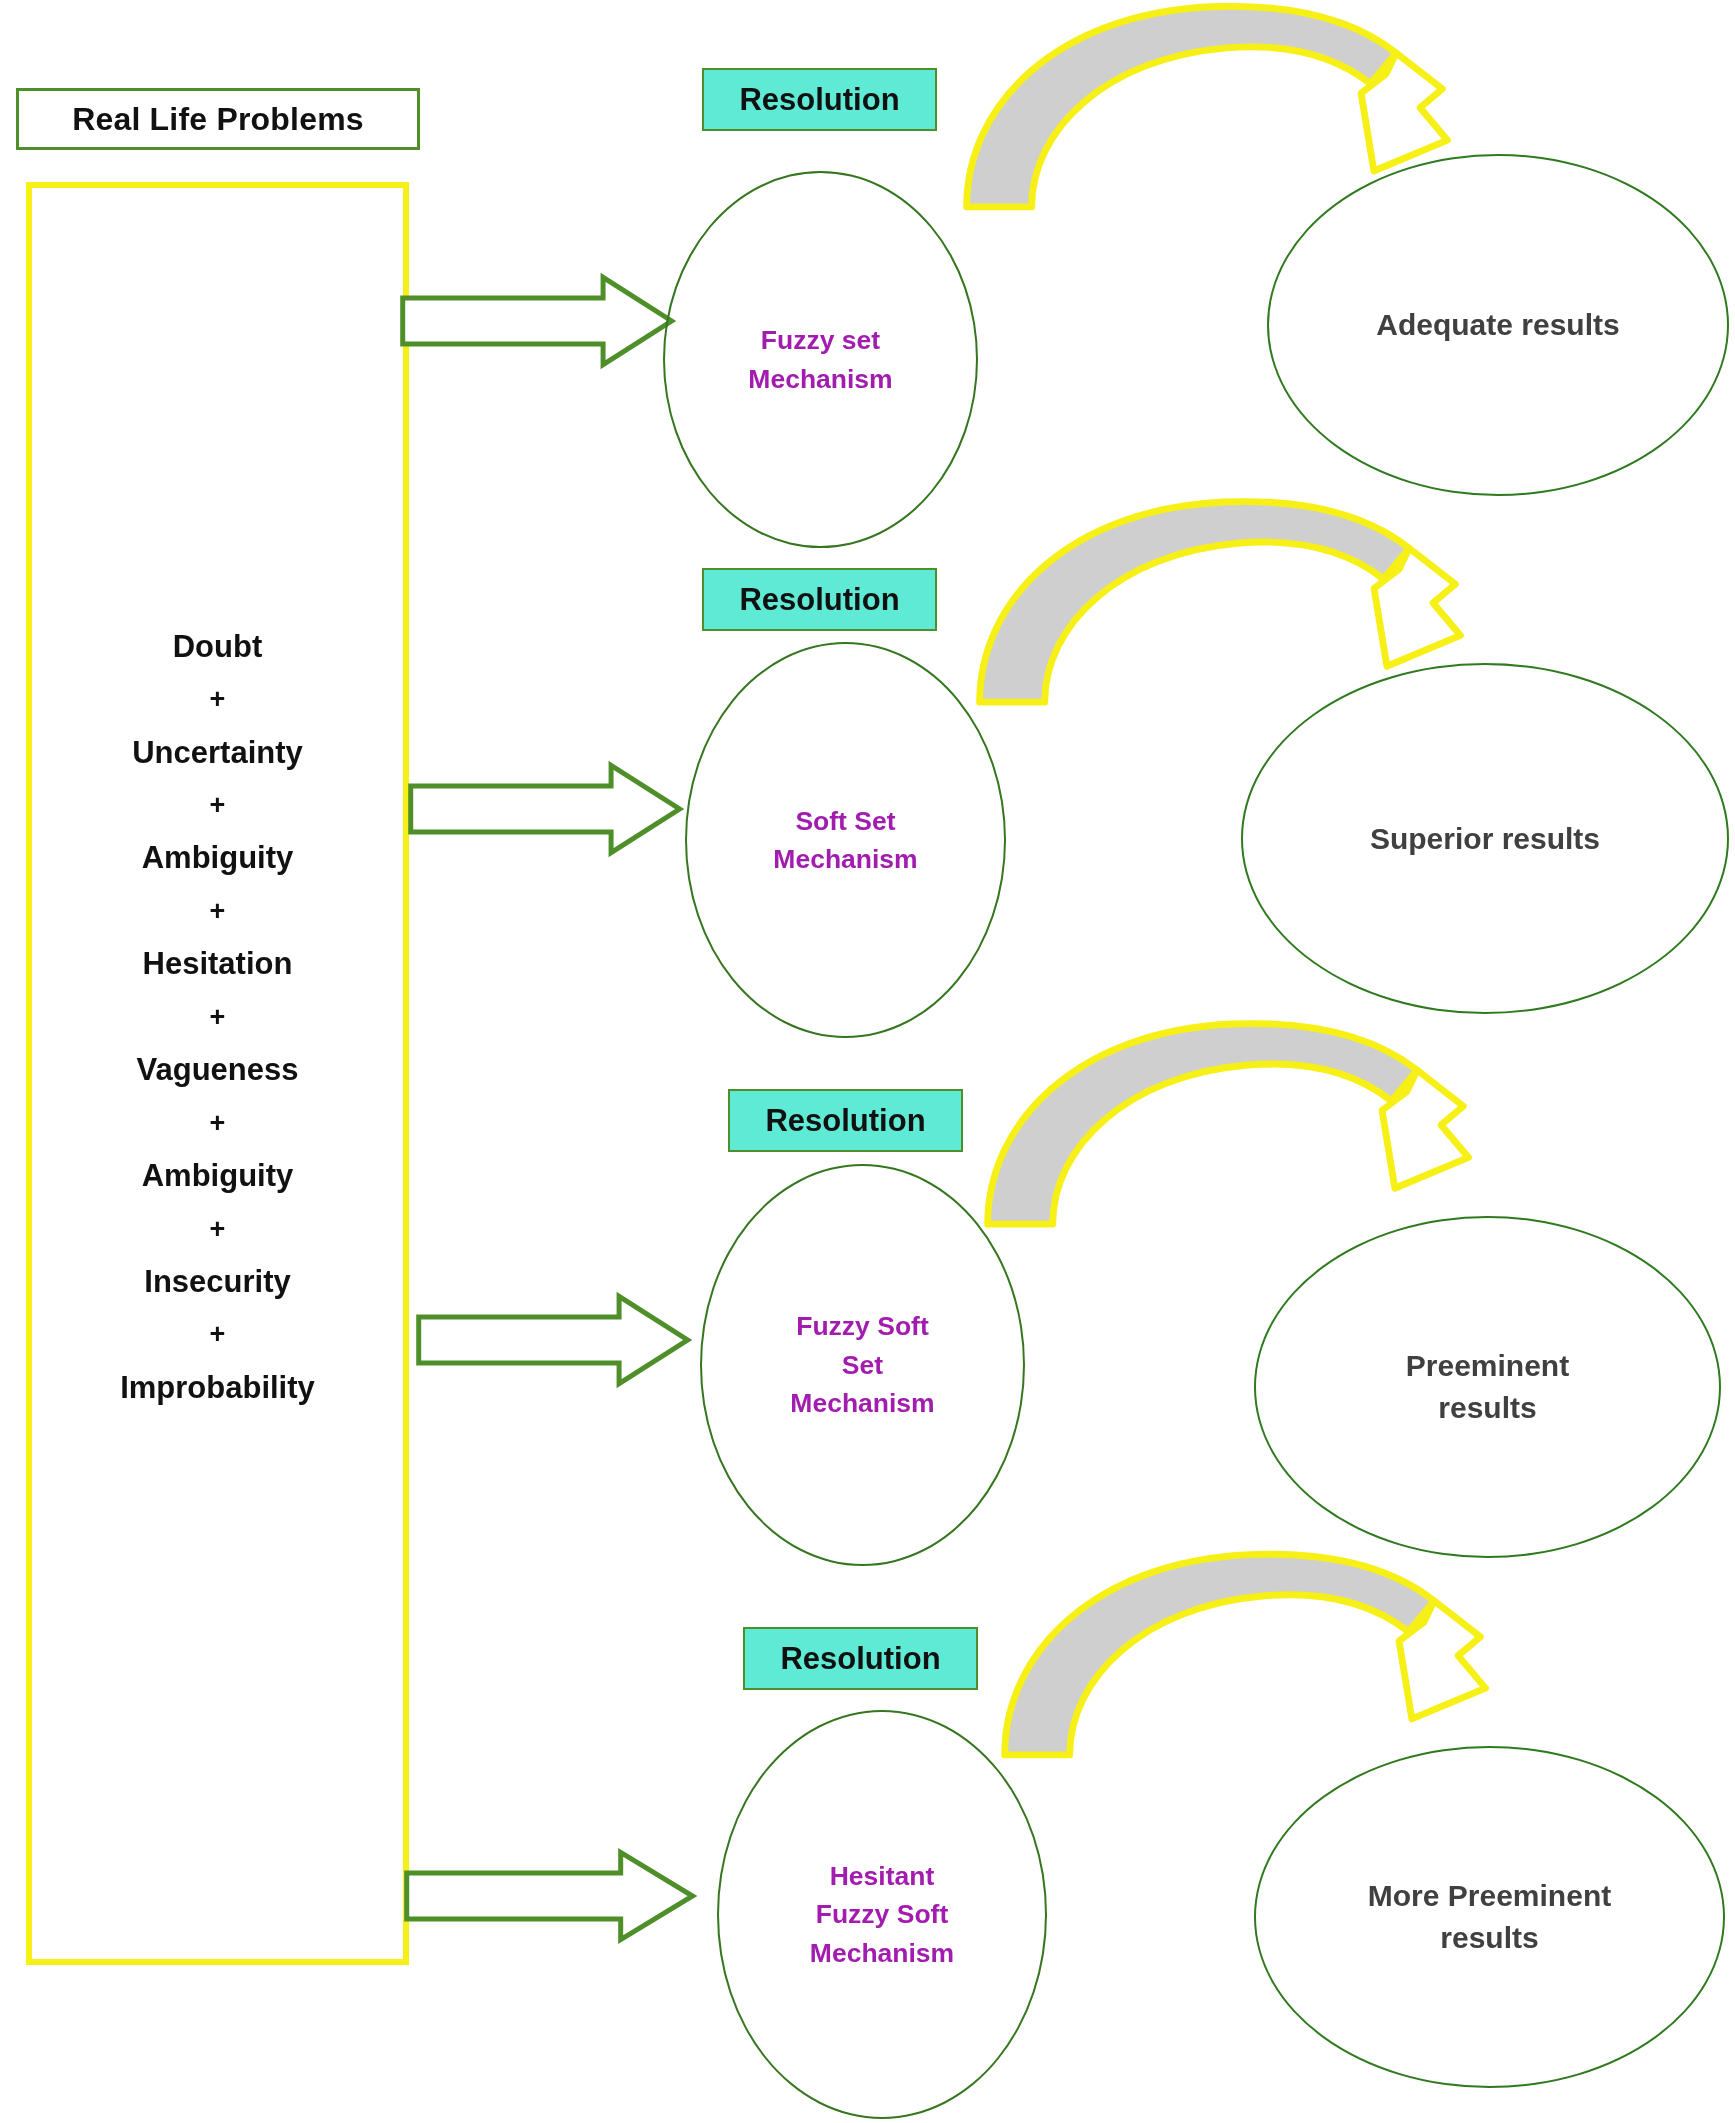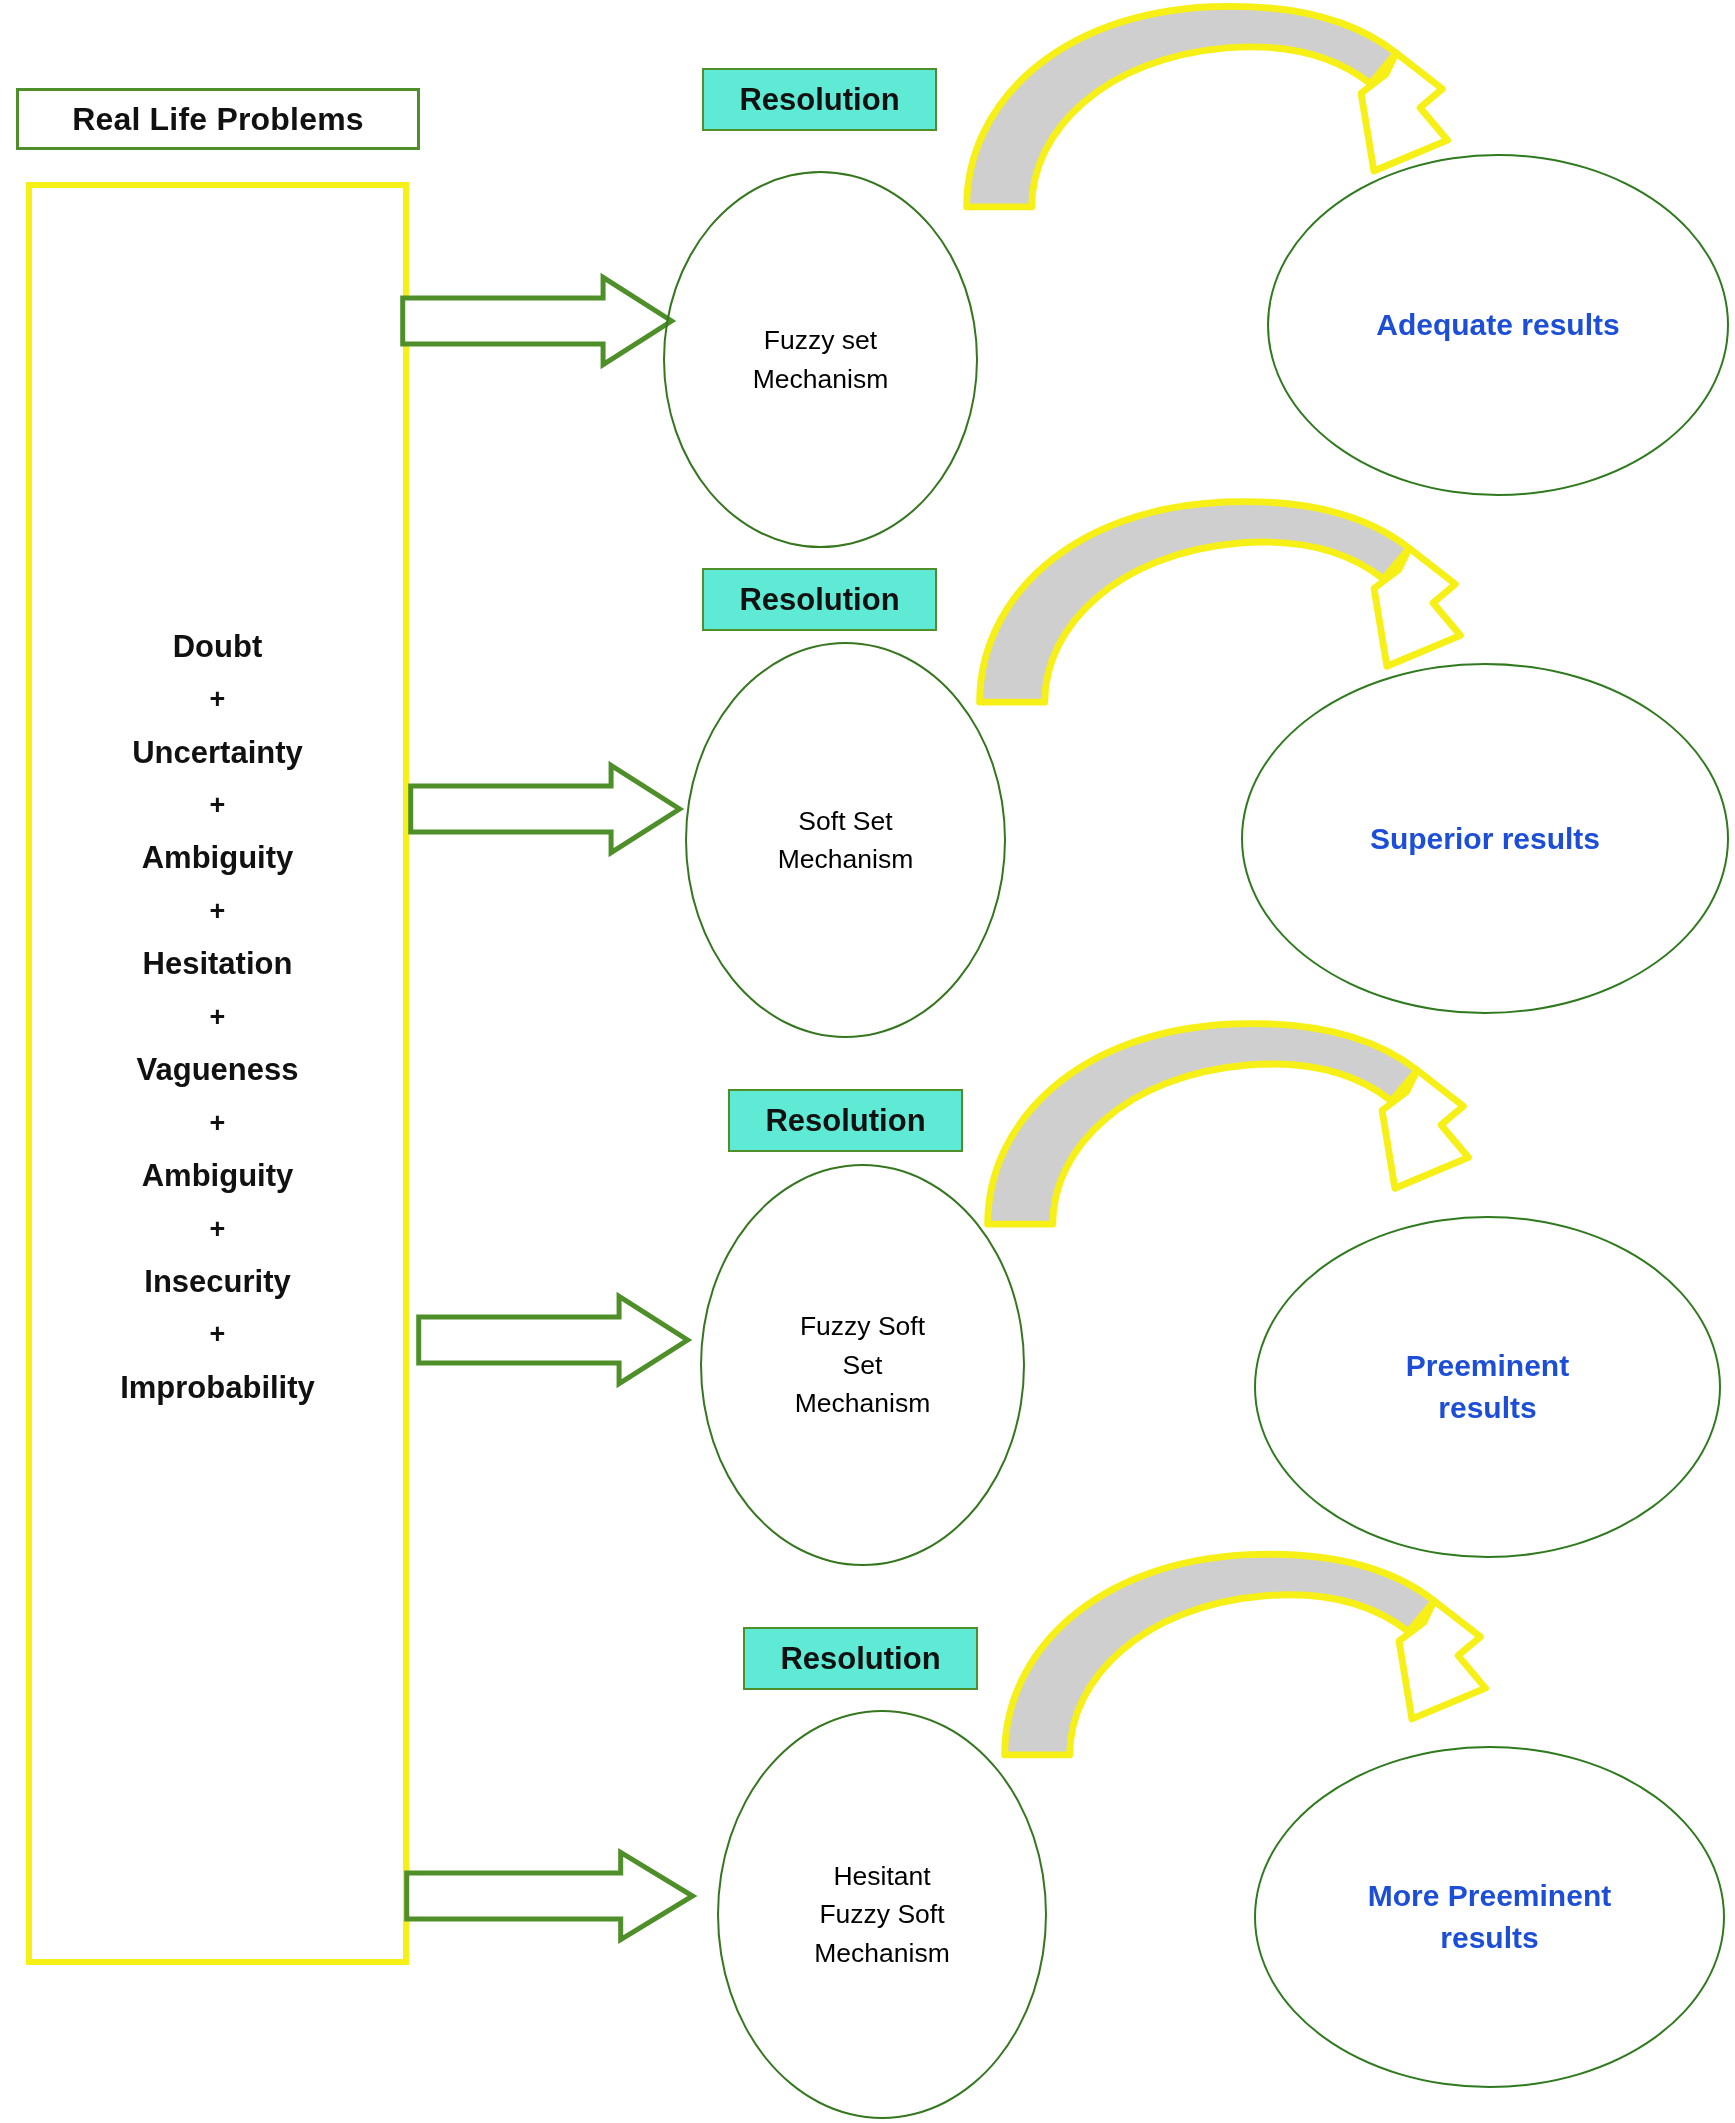--- a/index.html
+++ b/index.html
@@ -113,45 +113,45 @@
     border: 2.6px solid #35761f;
     border-radius: 50%;
     background: transparent;
     box-sizing: border-box;
     display: flex;
     align-items: center;
     justify-content: center;
     z-index: 4;
   }
   .mech-label {
-    font-weight: normal;
+    font-weight: bold;
     font-size: 26.5px;
     line-height: 1.45;
-    color: #000000;
+    color: #a21caf;
     text-align: center;
     white-space: pre-line;
   }
 
   
   .result-ellipse {
     position: absolute;
     border: 2.6px solid #2f7a1e;
     border-radius: 50%;
     background: transparent;
     box-sizing: border-box;
     display: flex;
     align-items: center;
     justify-content: center;
     z-index: 4;
   }
   .result-label {
     font-weight: bold;
     font-size: 30px;
     line-height: 1.4;
-    color: #1d4ed8;
+    color: #404040;
     text-align: center;
     white-space: pre-line;
   }
 
   
   .curve-arrow {
     position: absolute;
     z-index: 5;
     pointer-events: none;
   }

